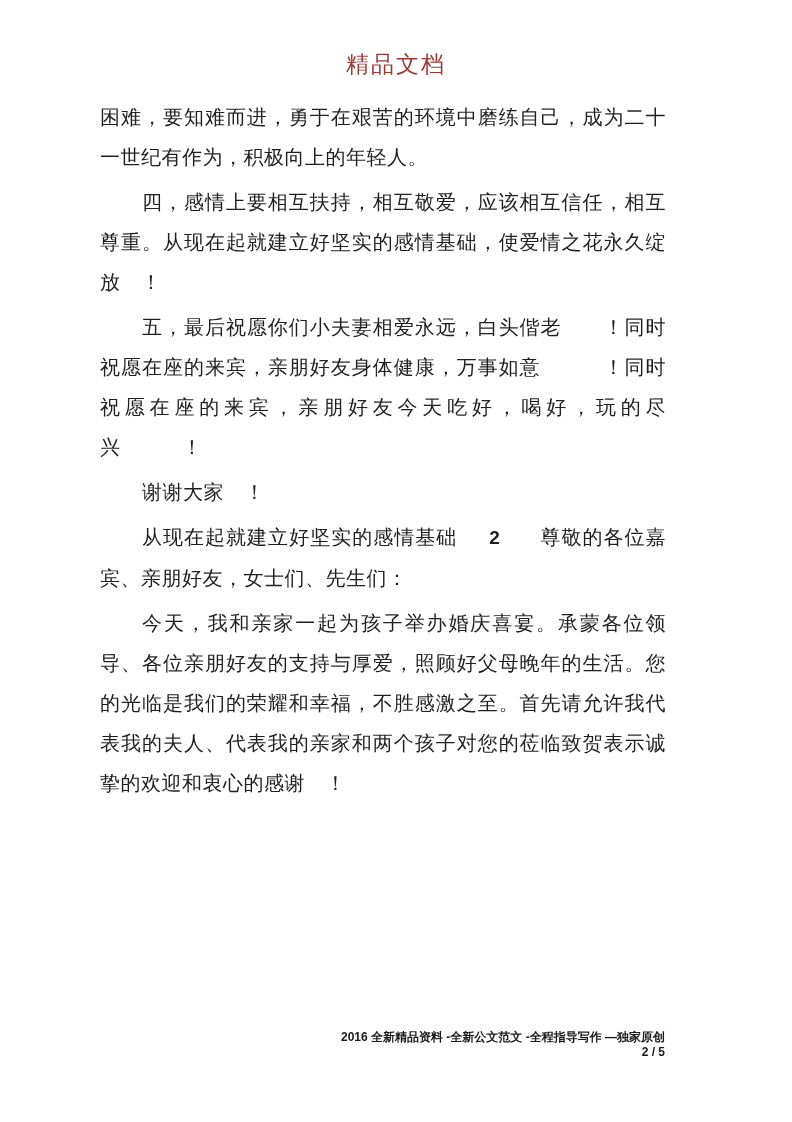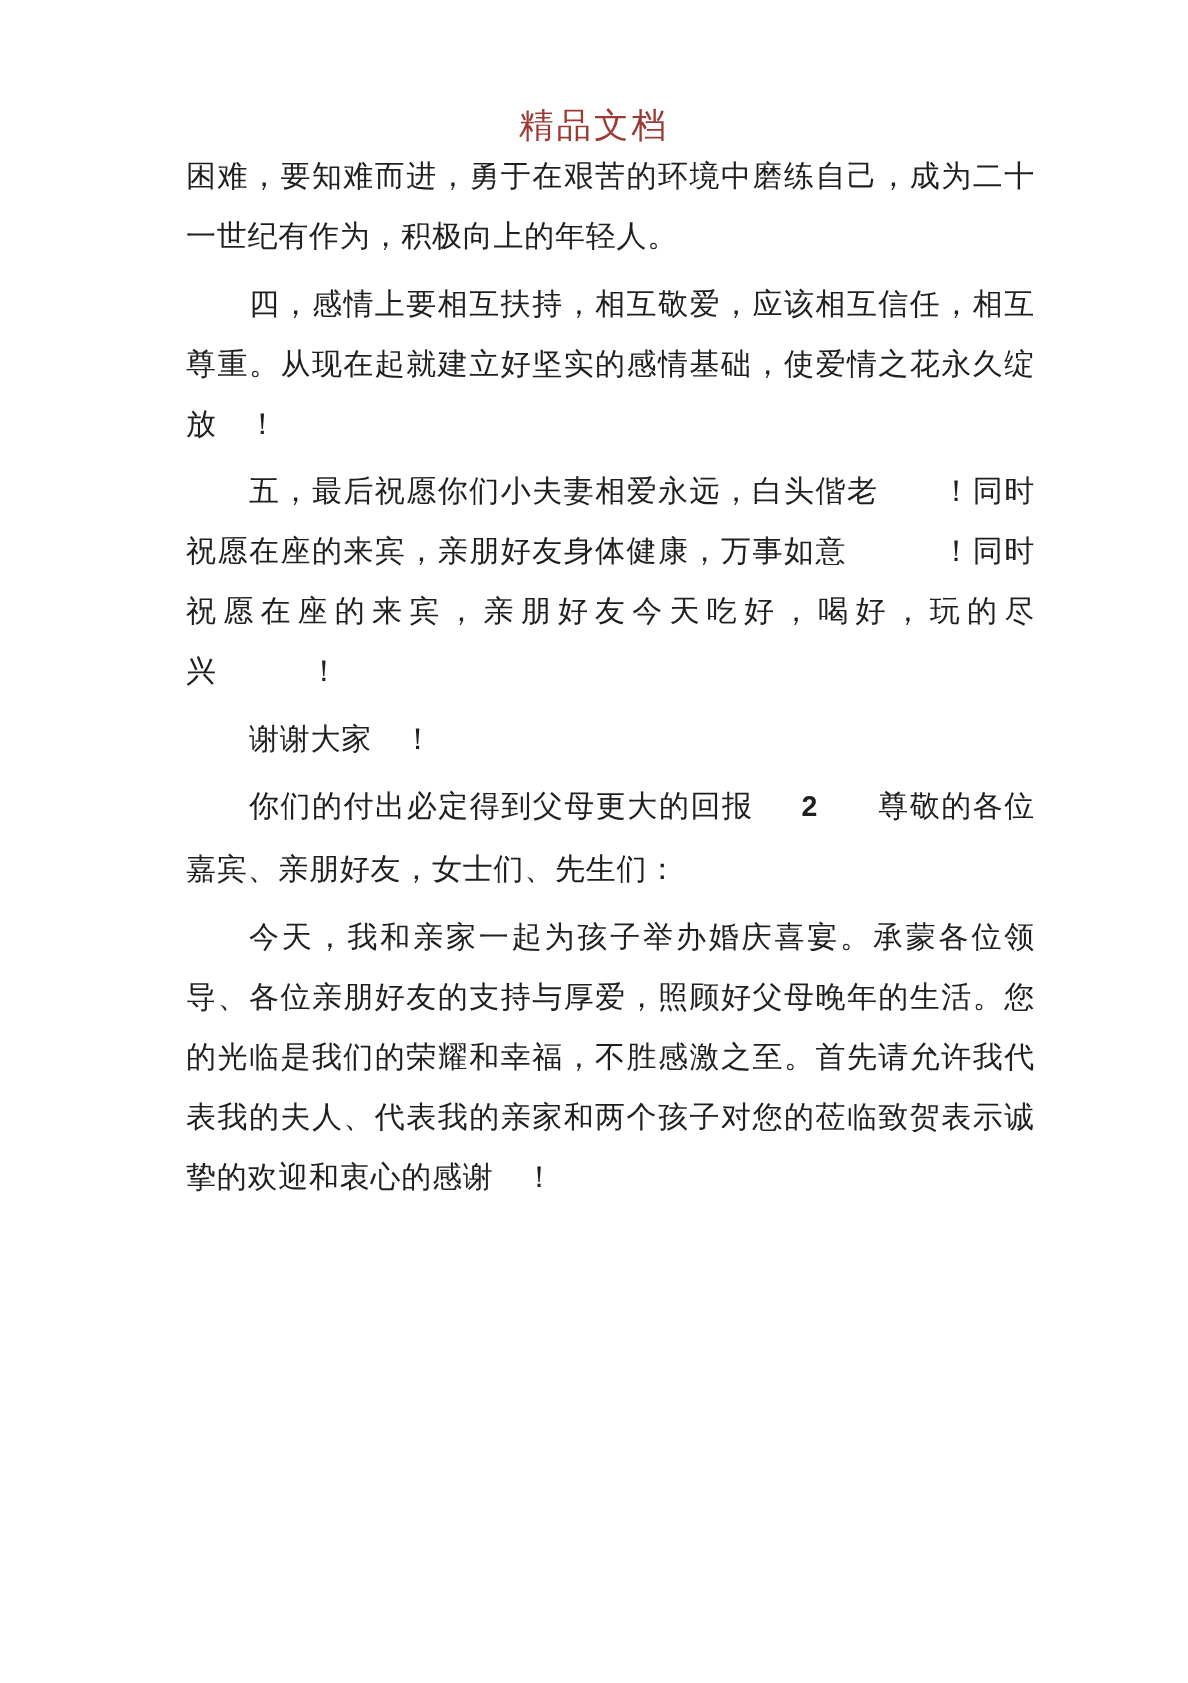--- a/index.html
+++ b/index.html
@@ -10,33 +10,33 @@
   .page {
     position: relative;
     width: 792px;
     height: 1122px;
     background: var(--page-bg, #ffffff);
     overflow: hidden;
     font-family: "DejaVu Serif", serif;
   }
   .doc-header {
     position: absolute;
-    top: 72px;
+    top: 52px;
     left: 0;
     width: 100%;
     text-align: center;
     font-size: 23px;
     line-height: 1.1;
     letter-spacing: 2px;
     color: var(--header-color, #9c3a34);
   }
   .doc-body {
     position: absolute;
     top: 97px;
-    left: 124px;
+    left: 100px;
     width: 566px;
     font-size: 20px;
     line-height: 40px;
     letter-spacing: 0.5px;
     text-align: justify;
     color: var(--body-color, #1f1f1f);
   }
   .doc-body p {
     margin: 0 0 5px 0;
   }
@@ -69,20 +69,24 @@
 
   <div class="doc-header">精品文档</div>
 
   <div class="doc-body">
     <p class="para">困难，要知难而进，勇于在艰苦的环境中磨练自己，成为二十一世纪有作为，积极向上的年轻人。</p>
     <p class="para indent">四，感情上要相互扶持，相互敬爱，应该相互信任，相互尊重。从现在起就建立好坚实的感情基础，使爱情之花永久绽放　！</p>
     <p class="para indent">五，最后祝愿你们小夫妻相爱永远，白头偕老　　！同时祝愿在座的来宾，亲朋好友身体健康，万事如意　　　！同时祝愿在座的来宾，亲朋好友今天吃好，喝好，玩的尽兴　　　！</p>
     <p class="para indent">谢谢大家　！</p>
 
     <p class="para indent">
-      <span>你们的付出必定得到父母更大的回报</span><span class="num">2</span><span>尊敬的各位嘉宾、亲朋好友，女士们、先生们：</span>
+      <span>从现在起就建立好坚实的感情基础</span><span class="num">2</span><span>尊敬的各位嘉宾、亲朋好友，女士们、先生们：</span>
     </p>
 
     <p class="para indent">今天，我和亲家一起为孩子举办婚庆喜宴。承蒙各位领导、各位亲朋好友的支持与厚爱，照顾好父母晚年的生活。您的光临是我们的荣耀和幸福，不胜感激之至。首先请允许我代表我的夫人、代表我的亲家和两个孩子对您的莅临致贺表示诚挚的欢迎和衷心的感谢　！</p>
   </div>
 
+  <div class="doc-footer">
+    <div>2016 全新精品资料 -全新公文范文 -全程指导写作  —独家原创</div>
+    <div>2 / 5</div>
+  </div>
 
 </div>
 
 </body></html>

